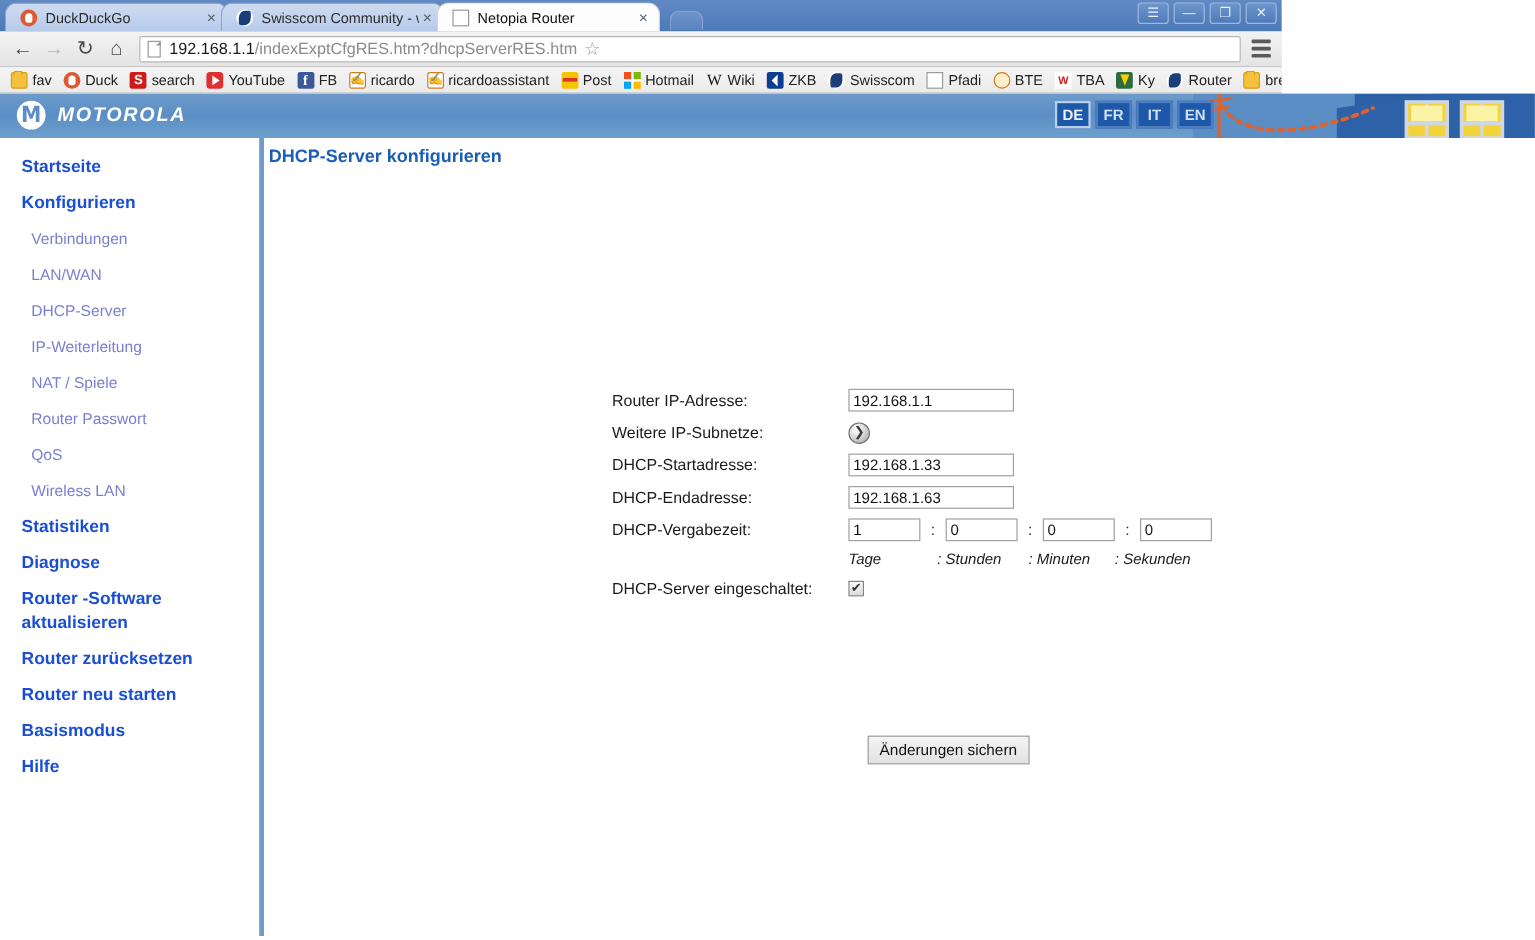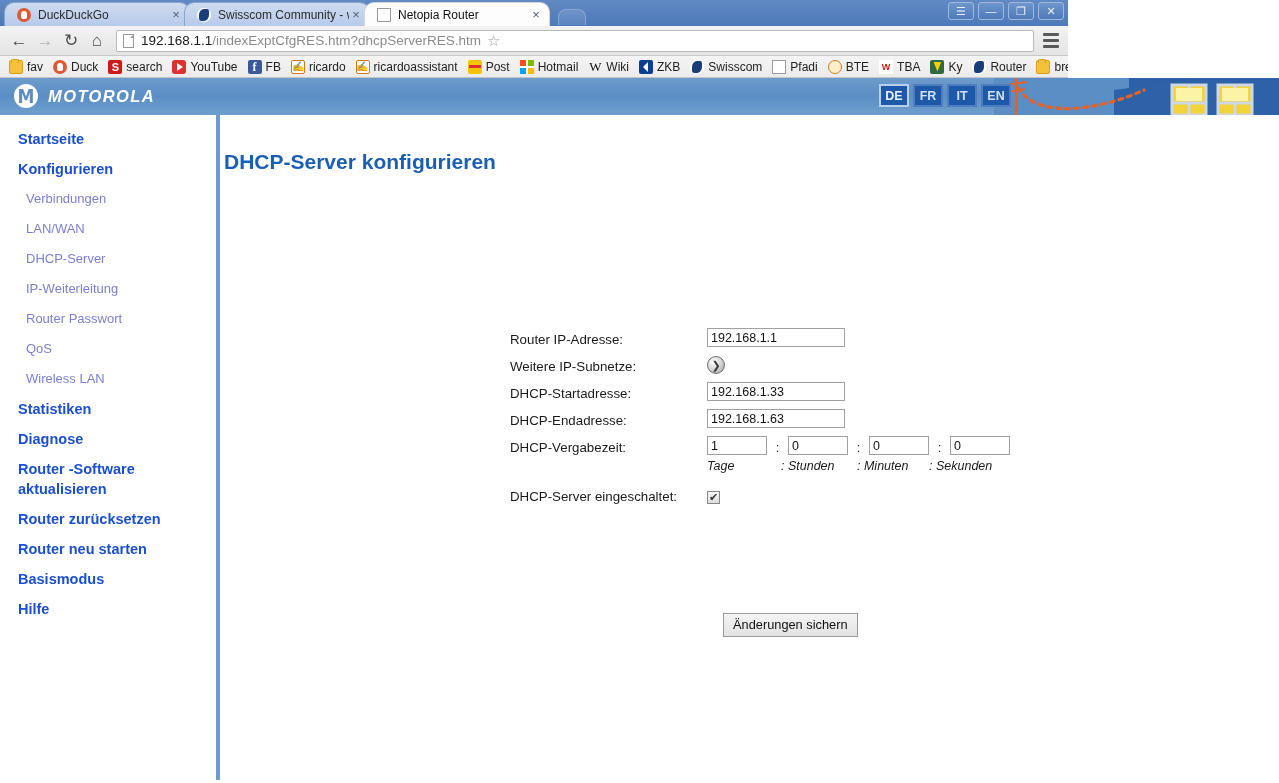--- a/index.html
+++ b/index.html
@@ -231,28 +231,27 @@
     padding: 0 0 0 18px; line-height: 30px;
   }
   .nav-top.two-line { line-height: 20px; padding-top: 5px; padding-bottom: 5px; }
   .nav-sub {
     color:#7b7fcf; font-size:13px;
     padding: 0 0 0 26px; line-height: 30px;
   }
 
   .page-title {
     position:absolute; left:224px; top:0;
-    color:#1b5fb5; font-weight:bold; font-size:21px;
+    color:#1b5fb5; font-weight:bold; font-size:15px;
     padding-top: 7px;
     font-family:"Liberation Sans", sans-serif;
-    margin-top:28px;
   }
 
   .form { position:absolute; left:510px; top:205px; }
-  .frow { display:flex; align-items:flex-end; height:27px; }
+  .frow { display:flex; align-items:center; height:27px; }
   .flabel { width:197px; font-size:13.3px; color:#1a1a1a; }
   .ftext {
     width: 138px; height: 19px;
     border:1px solid #a0a0a0; background:#fff;
     font-size:12.5px; color:#111;
     padding: 0 3px; line-height: 17px;
     font-family:"Liberation Sans", sans-serif;
   }
   .ftime {
     width: 60px; height: 19px;
@@ -462,20 +461,21 @@
   <div class="content">
     <div class="vline"></div>
 
     <div class="sidebar">
       <div class="nav-top">Startseite</div>
       <div class="nav-top">Konfigurieren</div>
       <div class="nav-sub">Verbindungen</div>
       <div class="nav-sub">LAN/WAN</div>
       <div class="nav-sub">DHCP-Server</div>
       <div class="nav-sub">IP-Weiterleitung</div>
+      <div class="nav-sub">NAT / Spiele</div>
       <div class="nav-sub">Router Passwort</div>
       <div class="nav-sub">QoS</div>
       <div class="nav-sub">Wireless LAN</div>
       <div class="nav-top">Statistiken</div>
       <div class="nav-top">Diagnose</div>
       <div class="nav-top two-line" style="width:150px;">Router -Software aktualisieren</div>
       <div class="nav-top">Router zurücksetzen</div>
       <div class="nav-top">Router neu starten</div>
       <div class="nav-top">Basismodus</div>
       <div class="nav-top">Hilfe</div>

